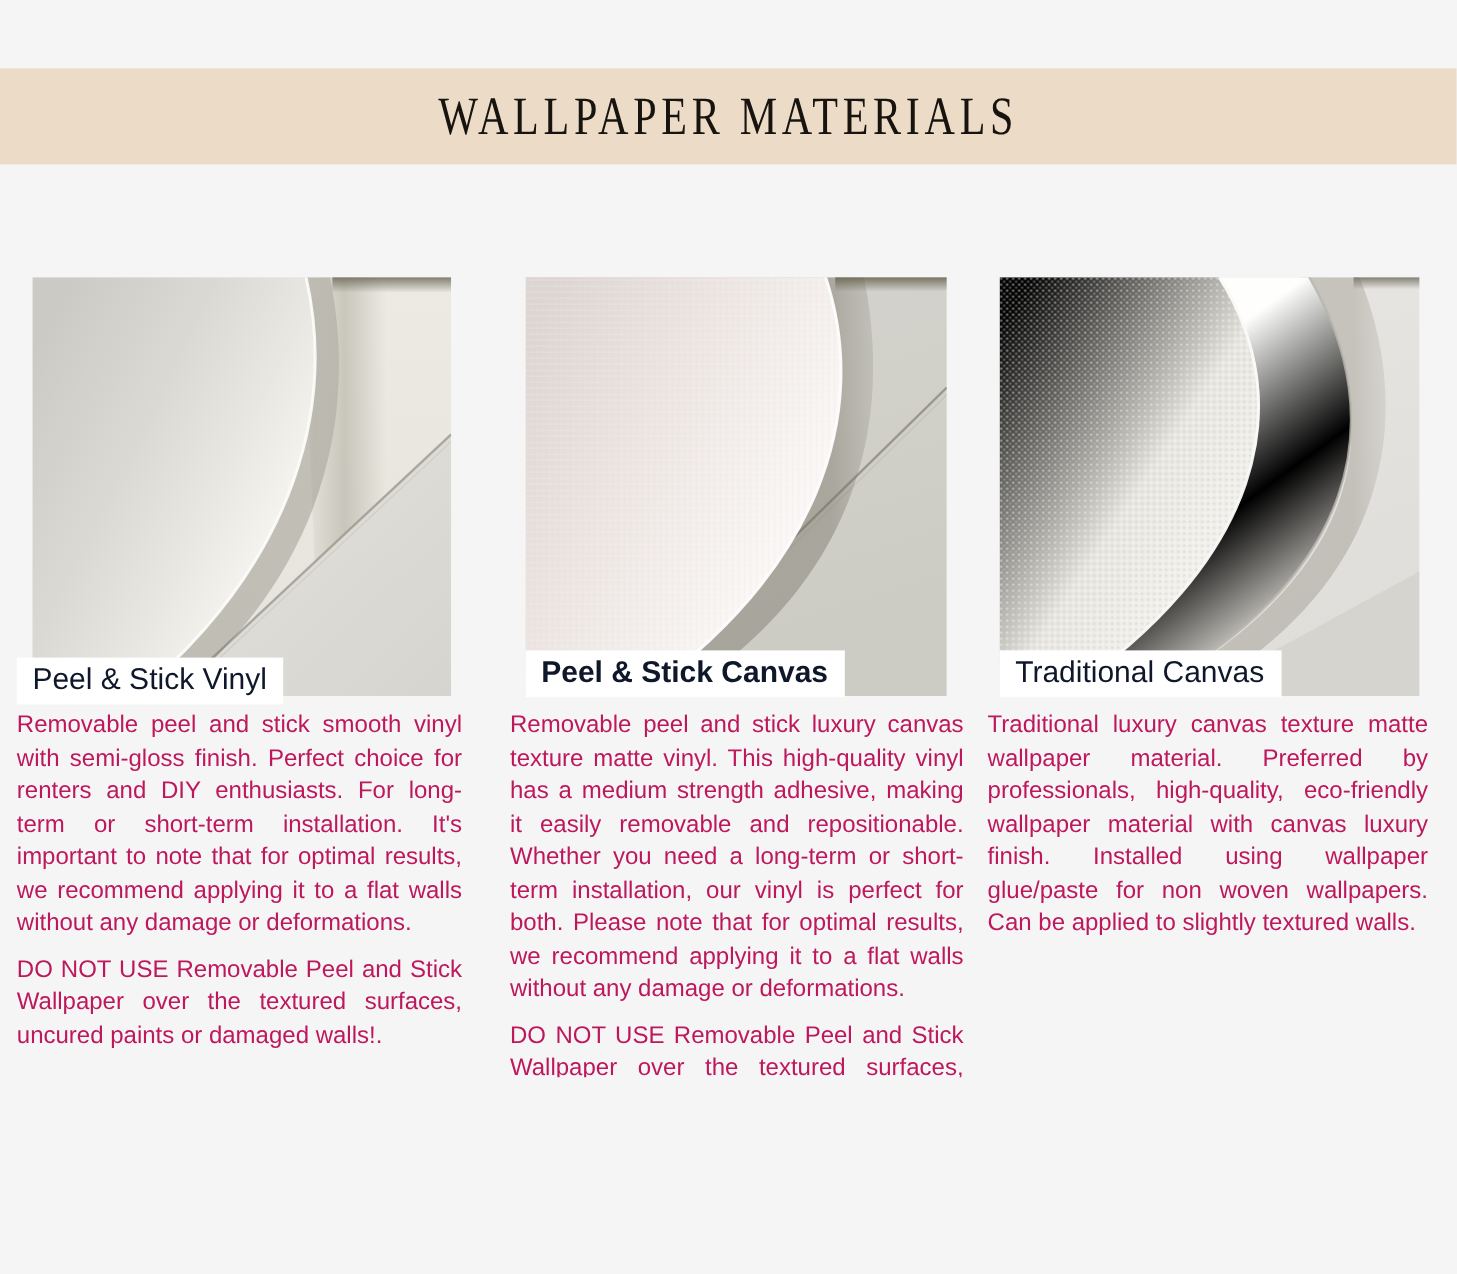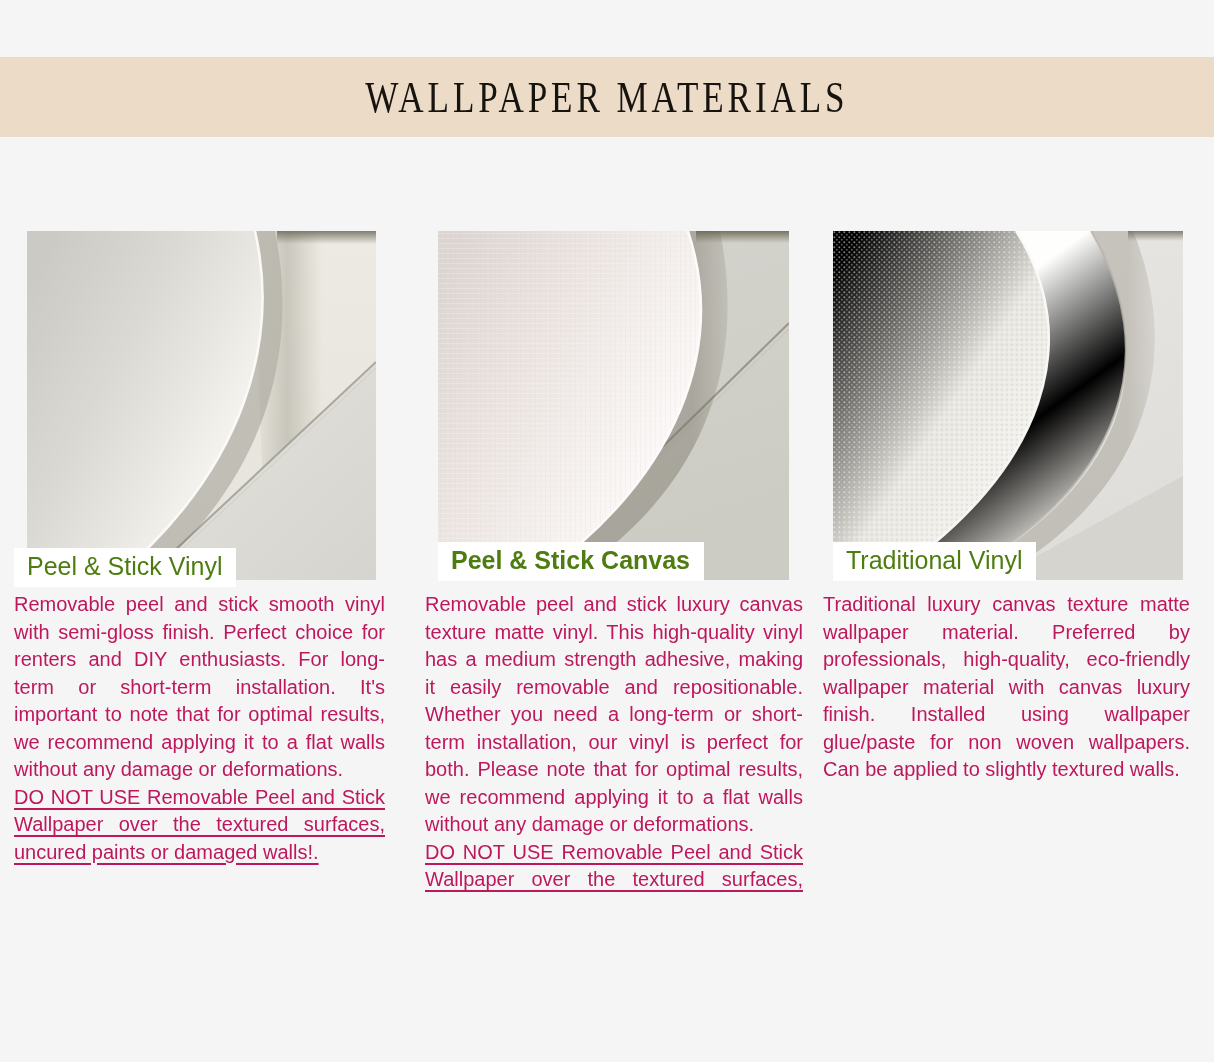--- a/index.html
+++ b/index.html
@@ -19,34 +19,34 @@
   .col { position:absolute; top:231px; }
   .col-1 { left:14px;  width:371px; }
   .col-2 { left:425px; width:378px; }
   .col-3 { left:823px; width:367px; }
   .photo { position:absolute; top:0; height:349px; }
   .col-1 .photo { left:13px; width:349px; }
   .col-2 .photo { left:13px; width:351px; }
   .col-3 .photo { left:10px; width:350px; }
   .photo svg { display:block; width:100%; height:100%; }
   .mat-label {
-    position:absolute; background:#ffffff; color:#4d7c0f;
+    position:absolute; background:#ffffff; color:#0f172a;
     font-size:25px; line-height:31px; padding:3px 14px 5px 13px; white-space:nowrap;text-align:center;
   }
   .col-1 .mat-label { left:0;    top:317px; }
   .col-2 .mat-label { left:13px; top:311px;font-weight:bold; }
   .col-3 .mat-label { left:10px; top:311px; }
   .mat-text {
     position:absolute; left:0; top:360px; width:100%;
     font-size:20px; line-height:27.5px; color:#be185d;
     text-align:justify;
   }
   .mat-warning {
-    display:block; margin-top:0;
-    text-decoration:underline; text-decoration-thickness:1.5px; text-underline-offset:4px;
+    display:block; margin-top:11px;
+    text-decoration-thickness:1.5px; text-underline-offset:4px;
   }
   .mat-warning:empty { display:none; }
   .footer {
     position:absolute; left:0; top:1011px; width:1214px; text-align:center;
     font-size:17px; letter-spacing:0.6px; color:#3c3c3c;
   }
 </style>
 </head>
 <body>
 
@@ -194,21 +194,21 @@
         <path d="M160,349 L350,245 L350,349 Z" fill="#8f8a7c" opacity="0.12"></path>
         <path d="M250,0 C330,120 305,250 120,349 L160,349 C330,255 345,110 300,0 Z" fill="url(#p3shadow)"></path>
         <path d="M180,0 L258,0 C328,120 298,252 118,349 L40,349 C225,235 252,95 180,0 Z" fill="url(#p3under)"></path>
         <path d="M258,0 C328,120 298,252 118,349" stroke="#b7b4ab" stroke-width="2" fill="none" opacity="0.8"></path>
         <path d="M0,0 L183,0 C250,105 218,238 52,349 L0,349 Z" fill="url(#p3face)"></path>
         <path d="M0,0 L183,0 C250,105 218,238 52,349 L0,349 Z" fill="url(#p3dots)" opacity="0.55"></path>
         <path d="M183,0 C250,105 218,238 52,349" stroke="#fbfaf8" stroke-width="2.5" fill="none" opacity="0.95"></path>
         <rect x="295" y="0" width="55" height="10" fill="url(#p3top)"></rect>
       </svg>
     </div>
-    <div class="mat-label">Traditional Vinyl</div>
+    <div class="mat-label">Traditional Canvas</div>
     <div class="mat-text">
       <span>Traditional luxury canvas texture matte wallpaper material. Preferred by professionals, high-quality, eco-friendly wallpaper material with canvas luxury finish. Installed using wallpaper glue/paste for non woven wallpapers. Can be applied to slightly textured walls.</span>
       
     </div>
   </div>
 
 
 </div>
 
 </body></html>

